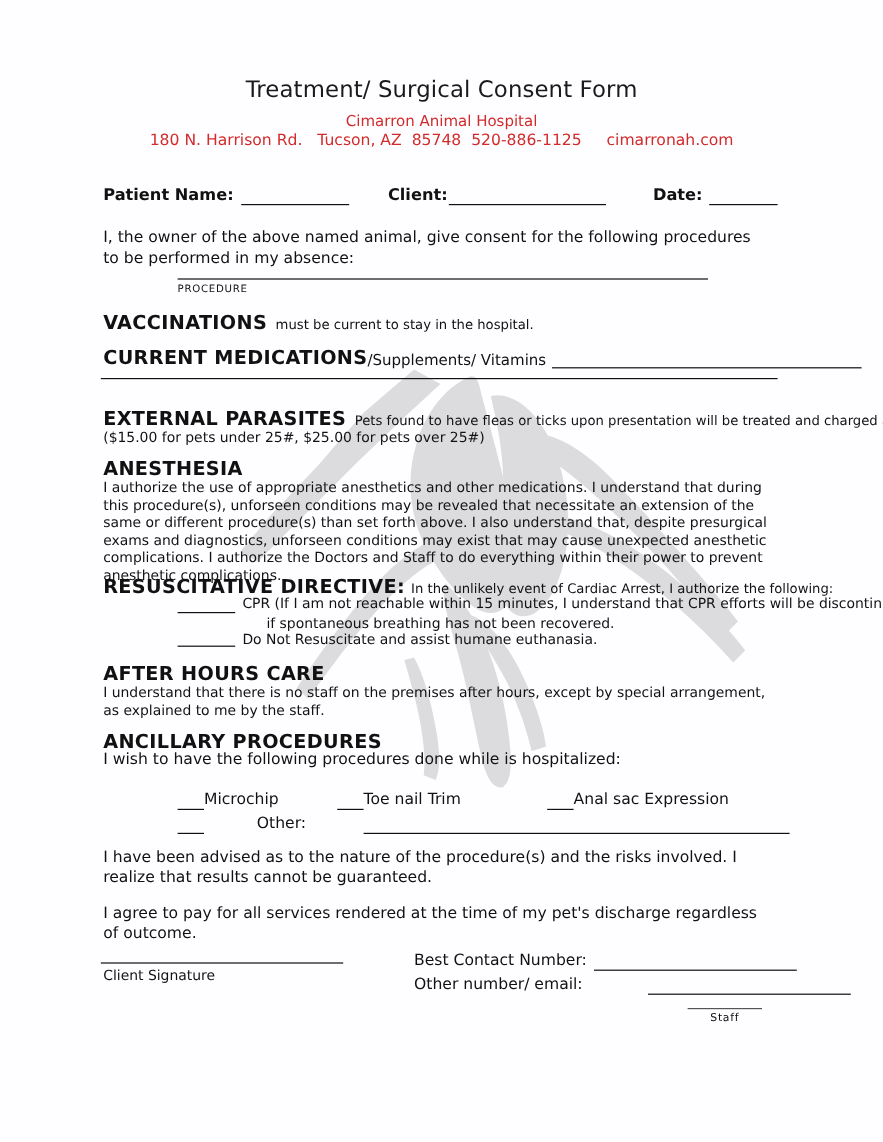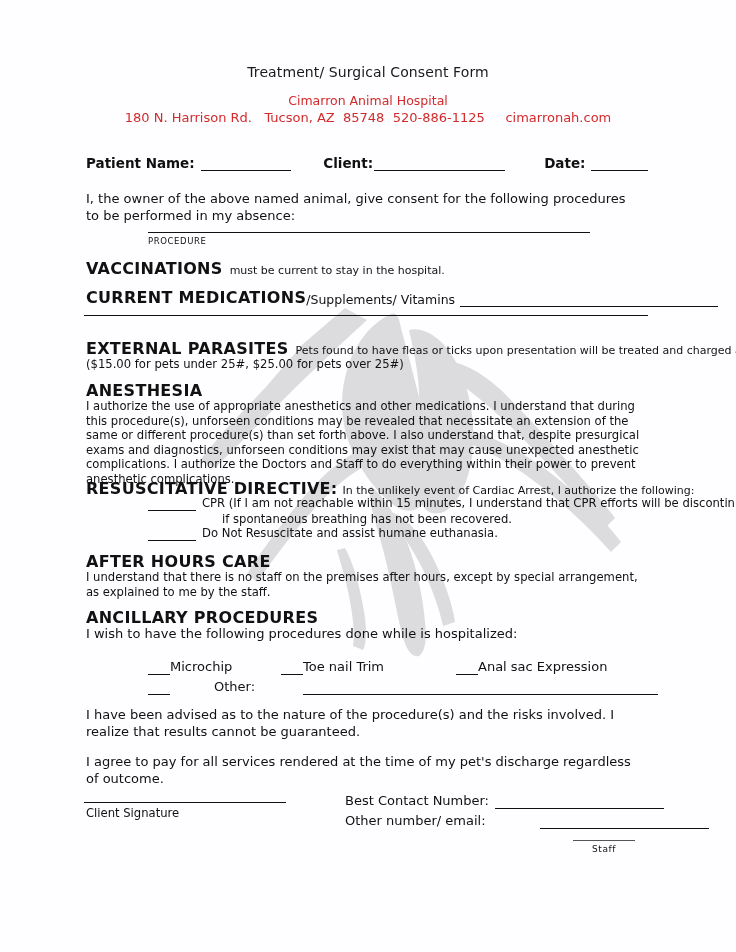--- a/index.html
+++ b/index.html
@@ -40,21 +40,21 @@
     inset: 0;
     z-index: 2;
   }
 
   
   .doc-title {
     position: absolute;
     left: 0; right: 0;
     top: 64px;
     text-align: center;
-    font-size: 14px;
+    font-size: 19px;
     color: #1a1a1a;
     letter-spacing: 0.1px;
     font-family: "DejaVu Sans", sans-serif;
   }
   .org-name {
     position: absolute;
     left: 0; right: 0;
     top: 93px;
     text-align: center;
     font-size: 12.5px;
@@ -184,21 +184,21 @@
       <span class="hd">RESUSCITATIVE DIRECTIVE:</span>
       <span class="hd-sm" style="margin-left:5px; position:relative; top:-1px;">In the unlikely event of Cardiac Arrest, I authorize the following:</span>
     </div>
 
     <div class="row" style="left:148px; top:496px;">
       <span class="blank" style="width:48px; height:10px;"></span>
       <span class="body-txt" style="position:static; margin-left:6px;">CPR (If I am not reachable within 15 minutes, I understand that CPR efforts will be discontinued</span>
     </div>
     <div class="body-txt" style="left:222px; top:512px;">if spontaneous breathing has not been recovered.</div>
 
-    <div class="row" style="left:148px; top:526px;">
+    <div class="row" style="left:148px; top:526px;align-items:center;">
       <span class="blank" style="width:48px; height:10px;"></span>
       <span class="body-txt" style="position:static; margin-left:6px;">Do Not Resuscitate and assist humane euthanasia.</span>
     </div>
 
     <div class="hd" style="position:absolute; left:86px; top:552px;">AFTER HOURS CARE</div>
     <div class="body-txt" style="left:86px; top:570px; width:558px;">I understand that there is no staff on the premises after hours, except by special arrangement, as explained to me by the staff.</div>
 
     <div class="hd" style="position:absolute; left:86px; top:608px;">ANCILLARY PROCEDURES</div>
     <div class="body-txt-lg" style="left:86px; top:625px; width:560px;">I wish to have the following procedures done while is hospitalized:</div>
 

